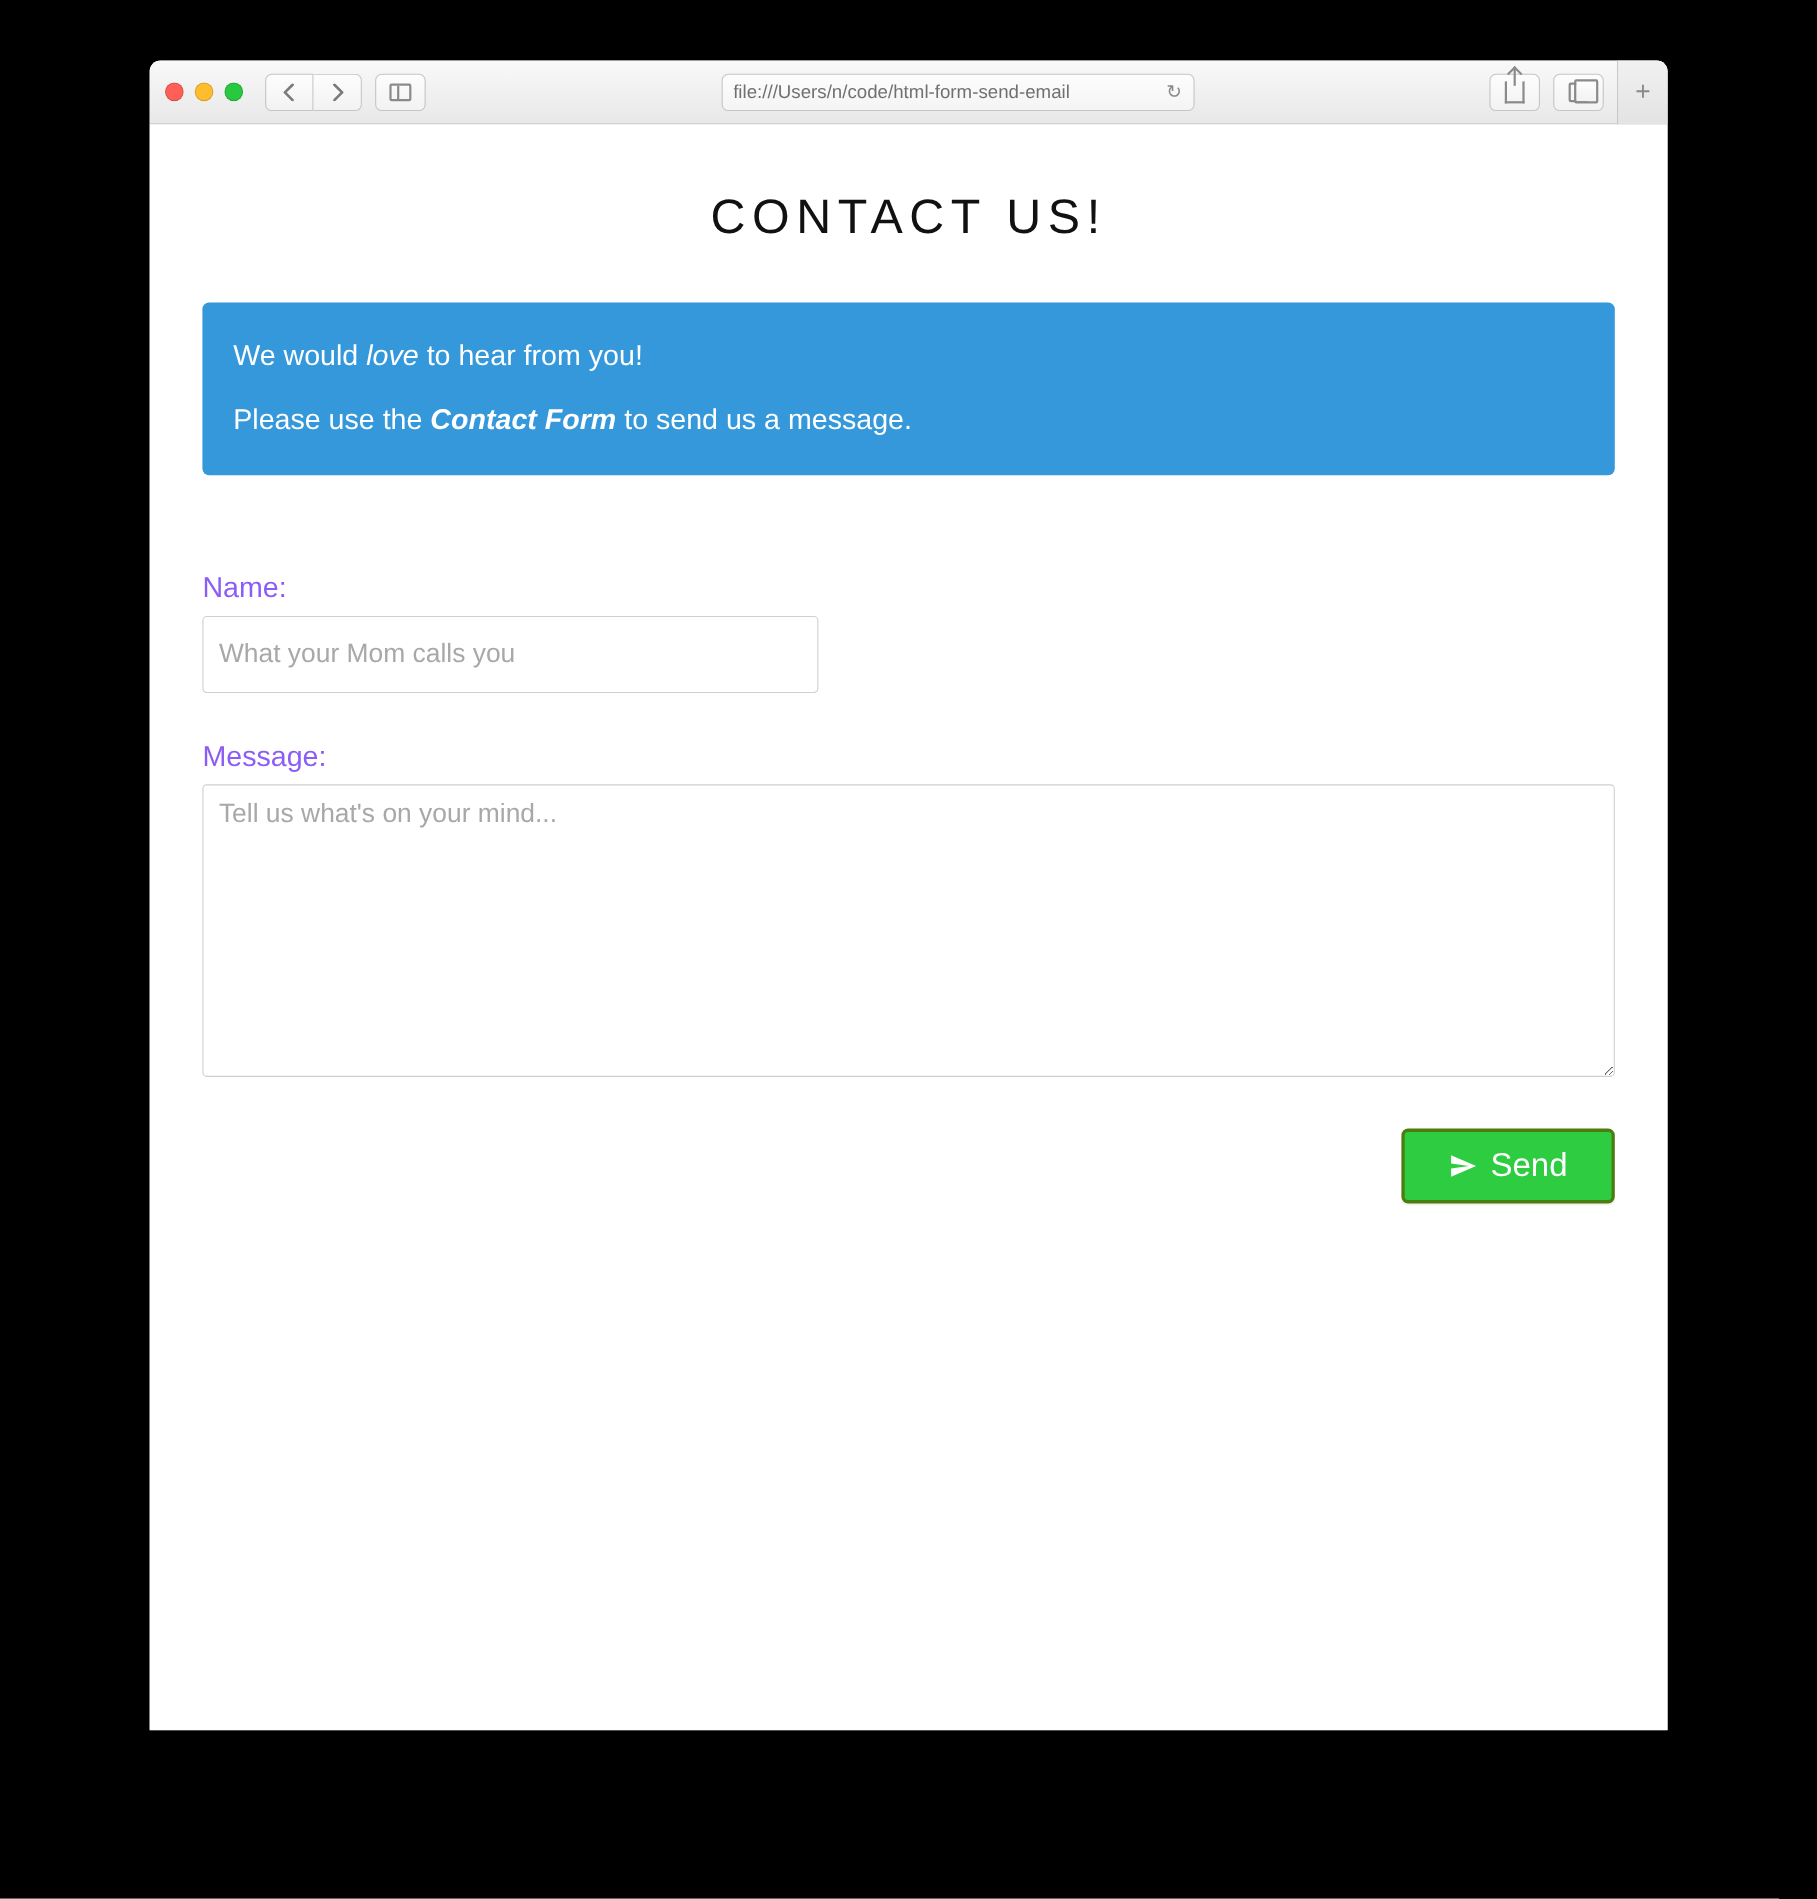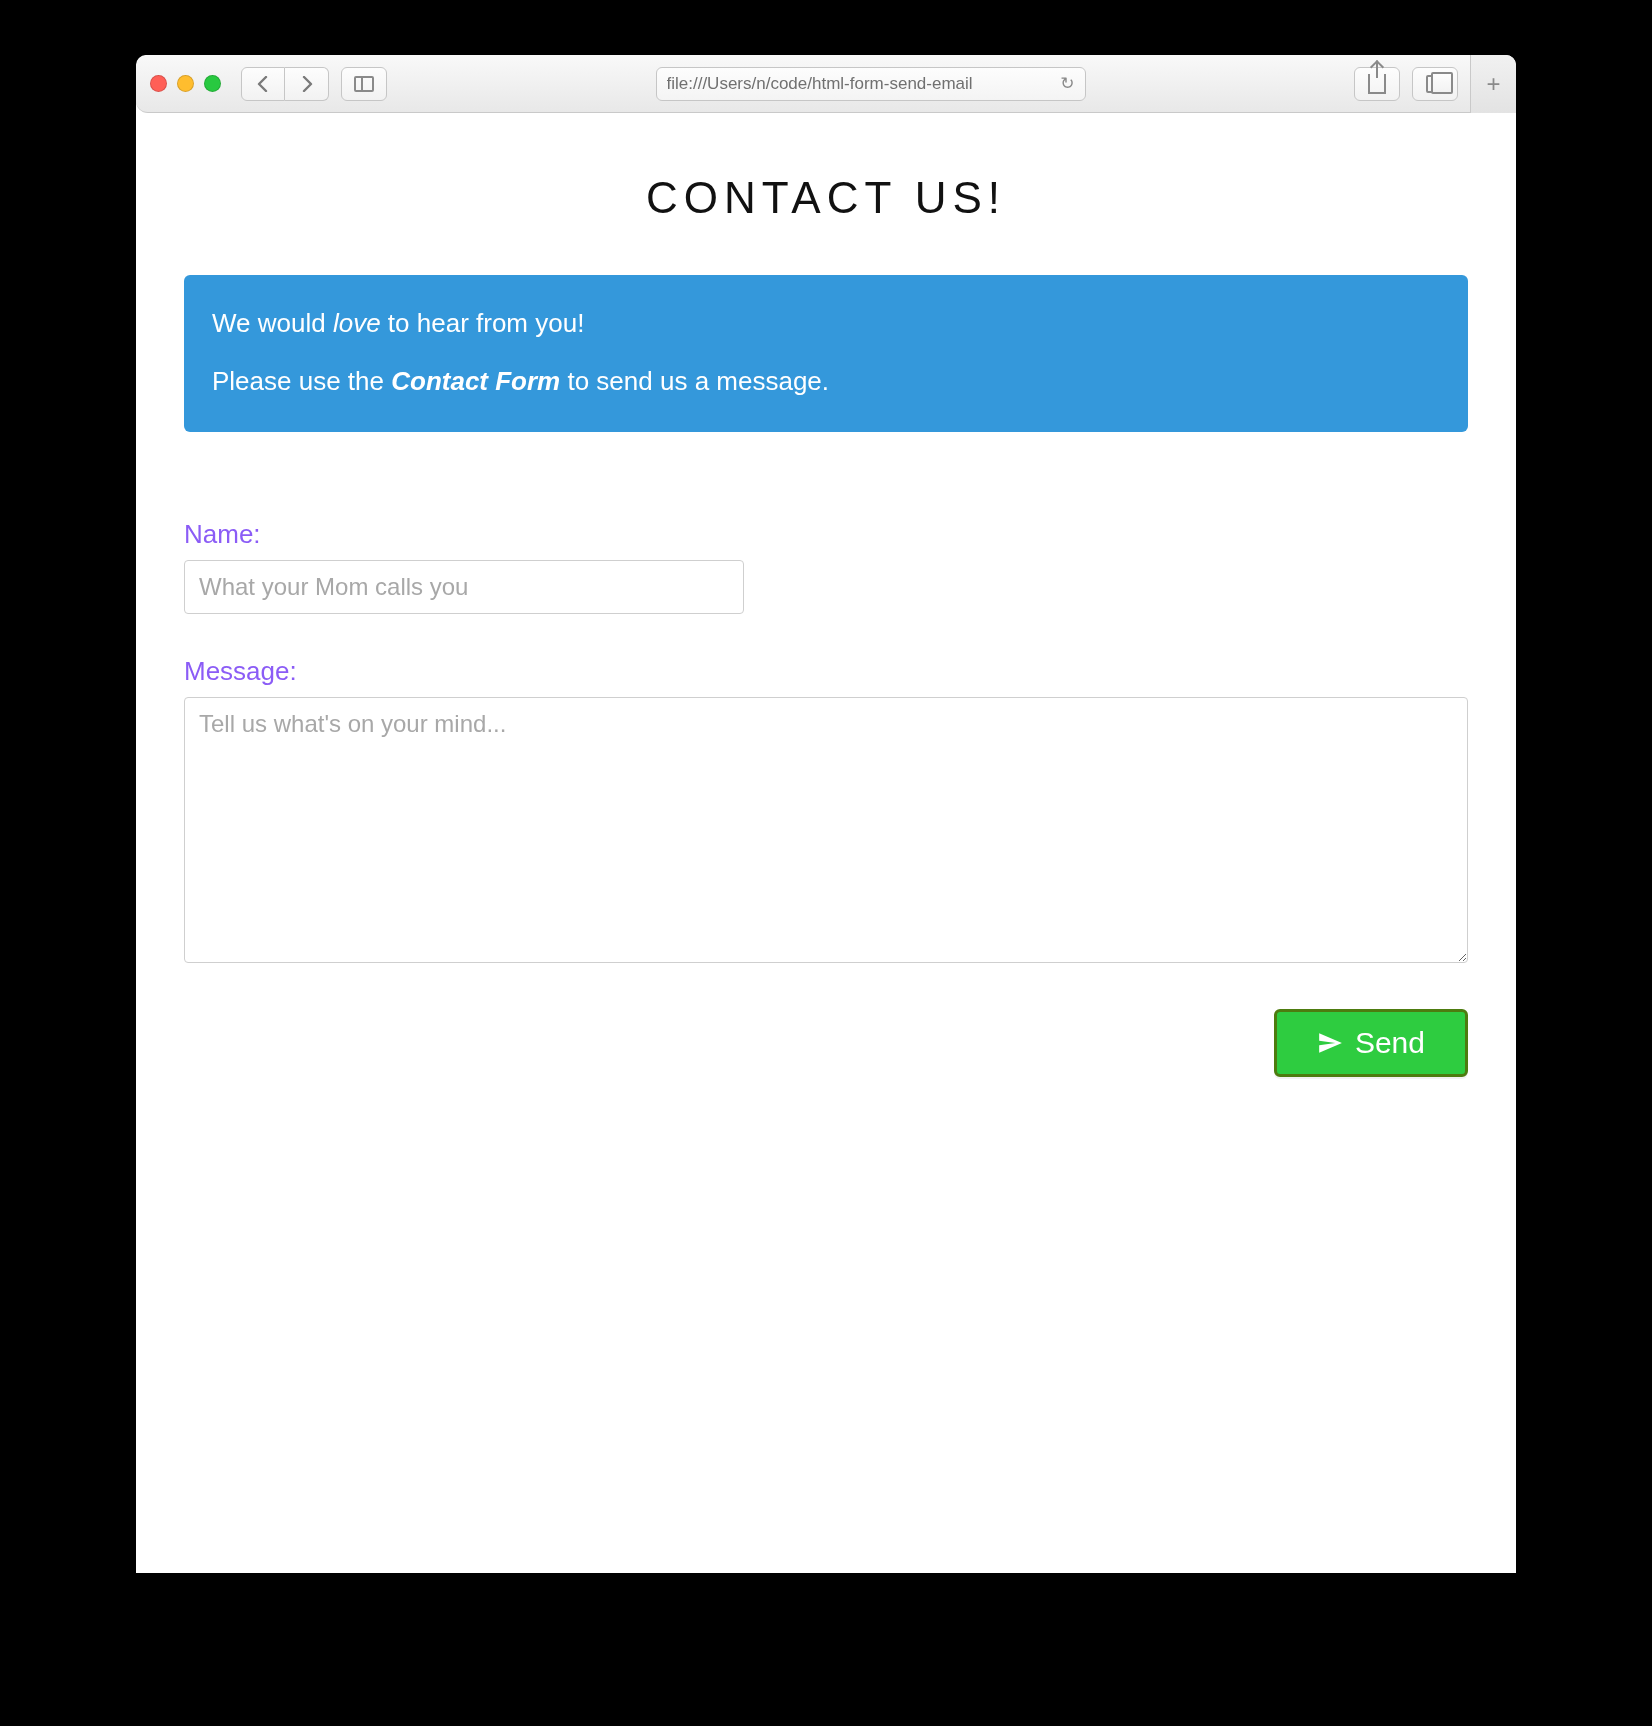--- a/index.html
+++ b/index.html
@@ -23,21 +23,20 @@
   
   .chrome {
     height: 58px;
     background: linear-gradient(#f9f9f9,#e8e8e8);
     border-bottom: 1px solid #c9c9c9;
     display: flex;
     align-items: center;
     padding: 0 14px;
     gap: 12px;
     position: relative;
-    border-radius: 12px;
   }
   .traffic { display: flex; gap: 10px; align-items: center; margin-right: 8px;}
   .dot { width: 17px; height: 17px; border-radius: 50%; border:1px solid rgba(0,0,0,0.15);}
   .dot.red{background:#ff5f57;}
   .dot.yellow{background:#ffbd2e;}
   .dot.green{background:#28c940;}
   .btn-group{display:flex;}
   .tb-btn{
     height:34px;
     background:linear-gradient(#fdfdfd,#f2f2f2);
@@ -100,21 +99,21 @@
   .field label em{font-style:italic;}
   .input, .textarea{
     font-size:24px;
     color:#333;
     border:1px solid #cfcfcf;
     border-radius:4px;
     padding:12px 14px;
     font-family:inherit;
     background:#fff;
   }
-  .input{width:560px;height:54px;}
+  .input{width:560px;height:70px;}
   .textarea{width:100%;height:266px;resize:both;}
   .input::placeholder,.textarea::placeholder{color:#a8a8a8;}
   .actions{display:flex;justify-content:flex-end;margin-top:30px;}
   .send-btn{
     background:#2ecc40;border:3px solid #4d7c0f;color:#fff;
     font-size:30px;border-radius:6px;padding:14px 40px;
     display:flex;align-items:center;gap:12px;cursor:pointer;
     box-shadow:0 2px 0 rgba(0,0,0,0.05);
   }
   .send-btn svg{fill:#fff;}

